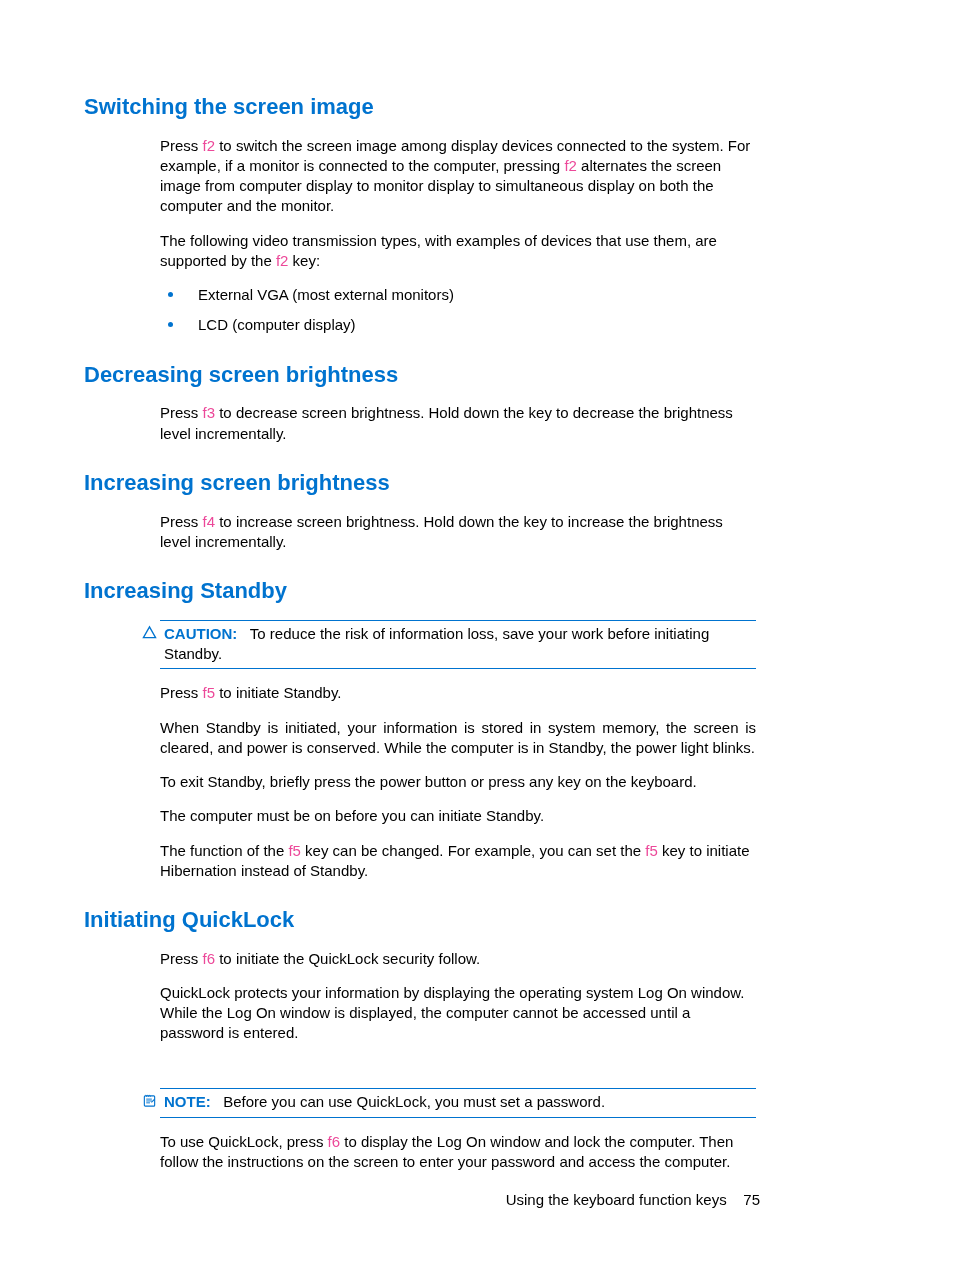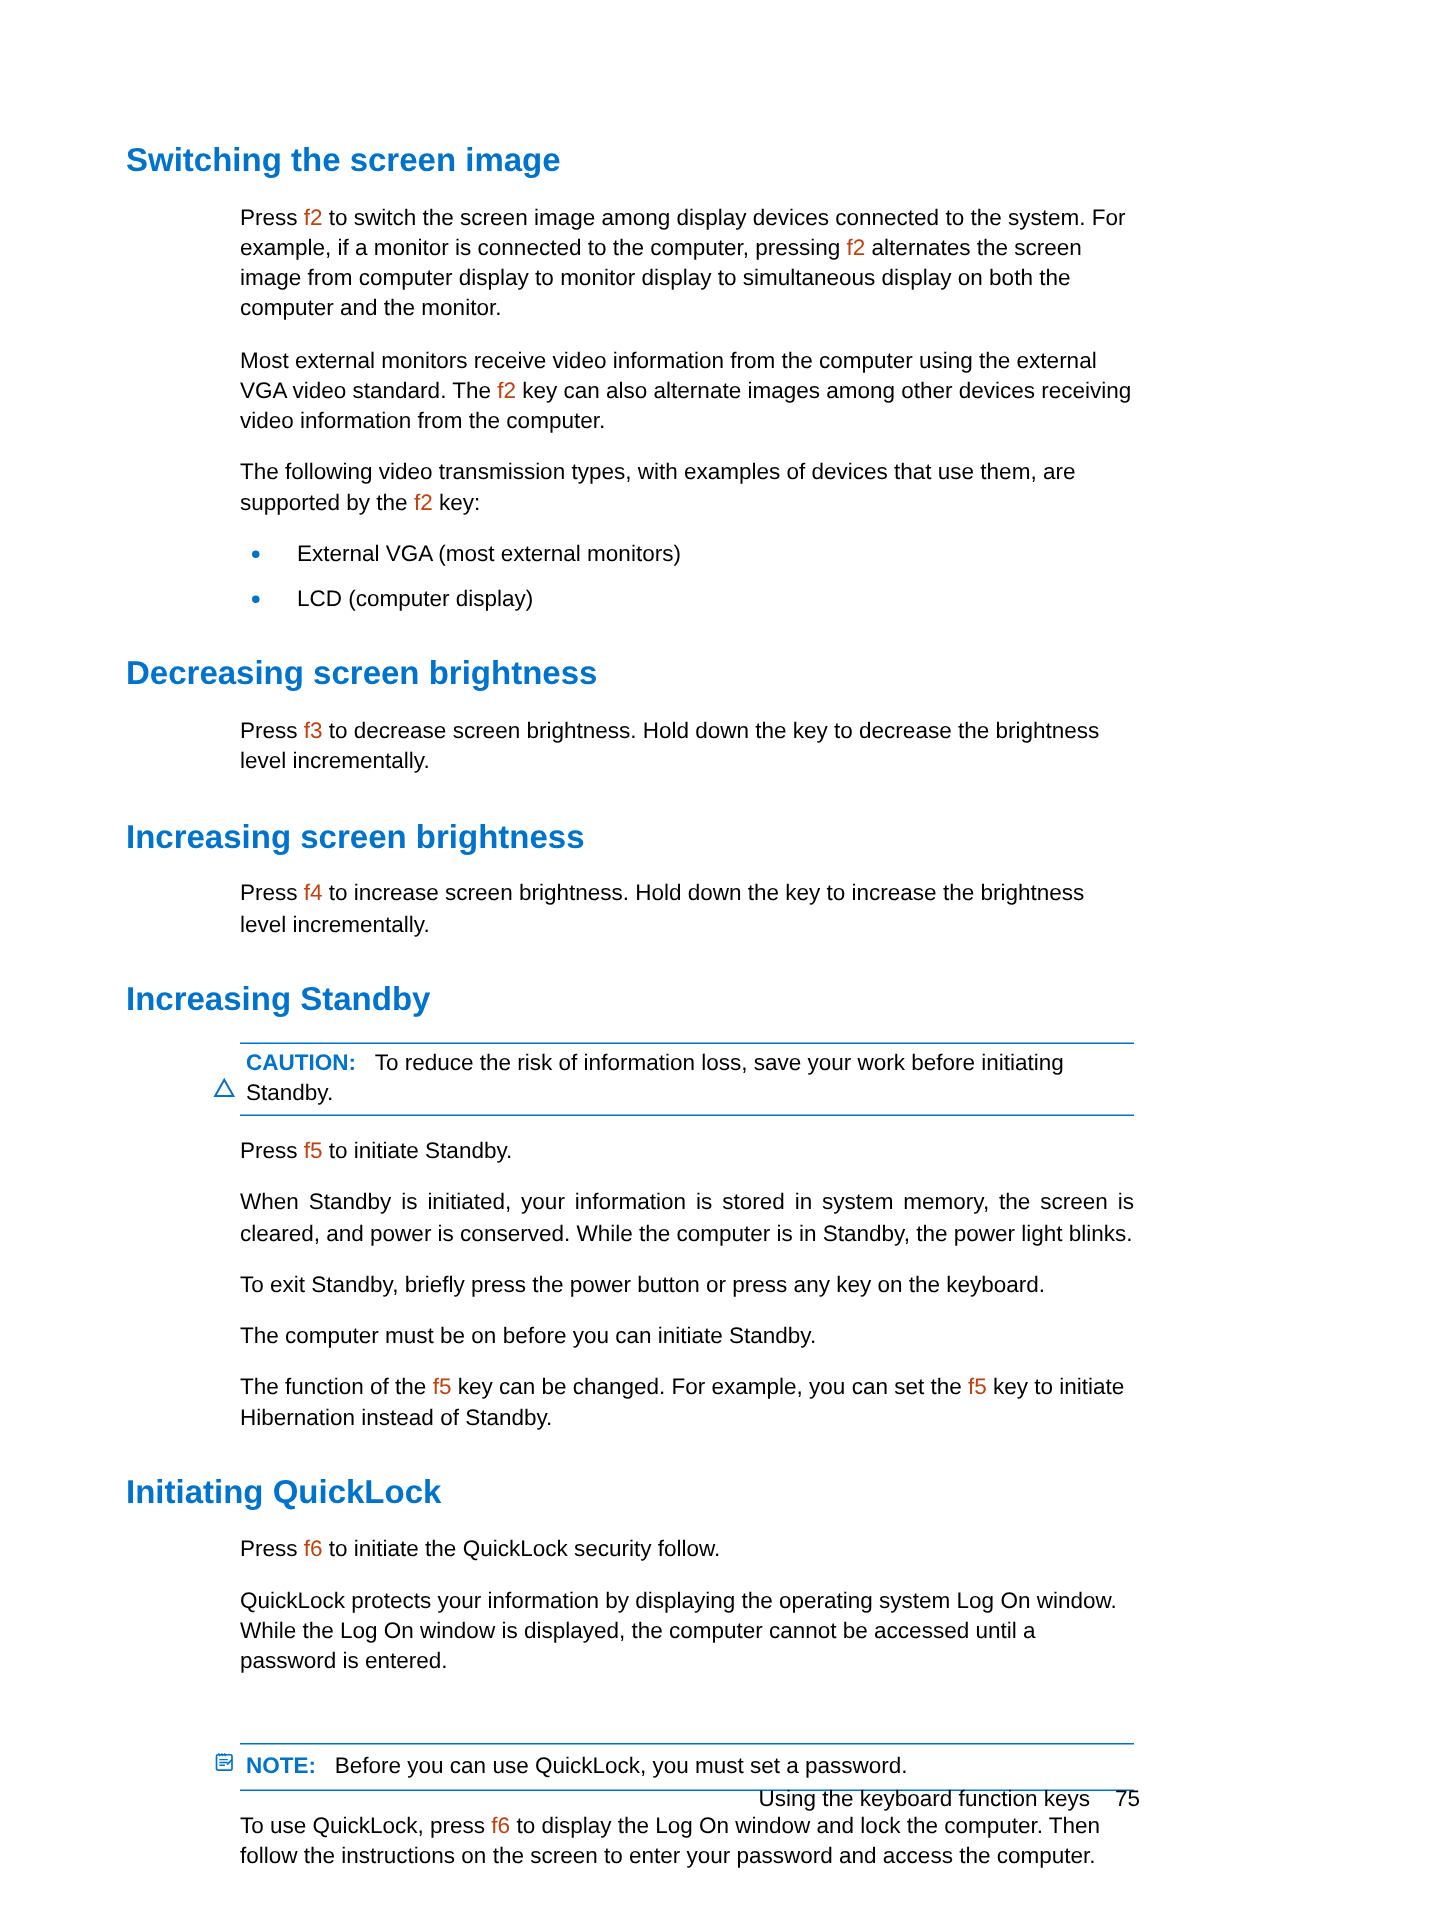--- a/index.html
+++ b/index.html
@@ -34,21 +34,21 @@
       margin-left: 76px;
     }
     .content-note {
       margin-left: 56px;
     }
     p {
       margin: 0 0 14px 0;
       text-align: left;
     }
     .key {
-      color: #c2410c;
+      color: #ec4899;
     }
     ul.bullets {
       list-style: none;
       margin: 0 0 8px 0;
       padding: 0;
     }
     ul.bullets li {
       position: relative;
       padding-left: 38px;
       margin: 0 0 10px 0;
@@ -62,21 +62,21 @@
       height: 5px;
       background: #0073cf;
       border-radius: 50%;
     }
     .note-box {
       border-top: 1px solid #0073cf;
       border-bottom: 1px solid #0073cf;
       padding: 3px 2px 4px 2px;
       margin: 0 0 14px 0;
       display: flex;
-      align-items: flex-end;
+      align-items: flex-start;
       gap: 7px;
     }
     .note-icon {
       width: 15px;
       flex-shrink: 0;
       color: #0073cf;
       margin-top: 1px;
       margin-left: -20px;
     }
     .note-label {
@@ -95,23 +95,20 @@
   </style>
 </head>
 <body>
 
 <div class="page">
 
   <h2 class="first">Switching the screen image</h2>
   <div class="content">
     <p>
       <span>Press </span><span class="key">f2</span><span> to switch the screen image among display devices connected to the system. For example, if a monitor is connected to the computer, pressing </span><span class="key">f2</span><span> alternates the screen image from computer display to monitor display to simultaneous display on both the computer and the monitor.</span>
-    </p>
-    <p>
-      <span>Most external monitors receive video information from the computer using the external VGA video standard. The </span><span class="key">f2</span><span> key can also alternate images among other devices receiving video information from the computer.</span>
     </p>
     <p>
       <span>The following video transmission types, with examples of devices that use them, are supported by the </span><span class="key">f2</span><span> key:</span>
     </p>
     <ul class="bullets">
       <li>External VGA (most external monitors)</li>
       <li>LCD (computer display)</li>
     </ul>
   </div>
 

